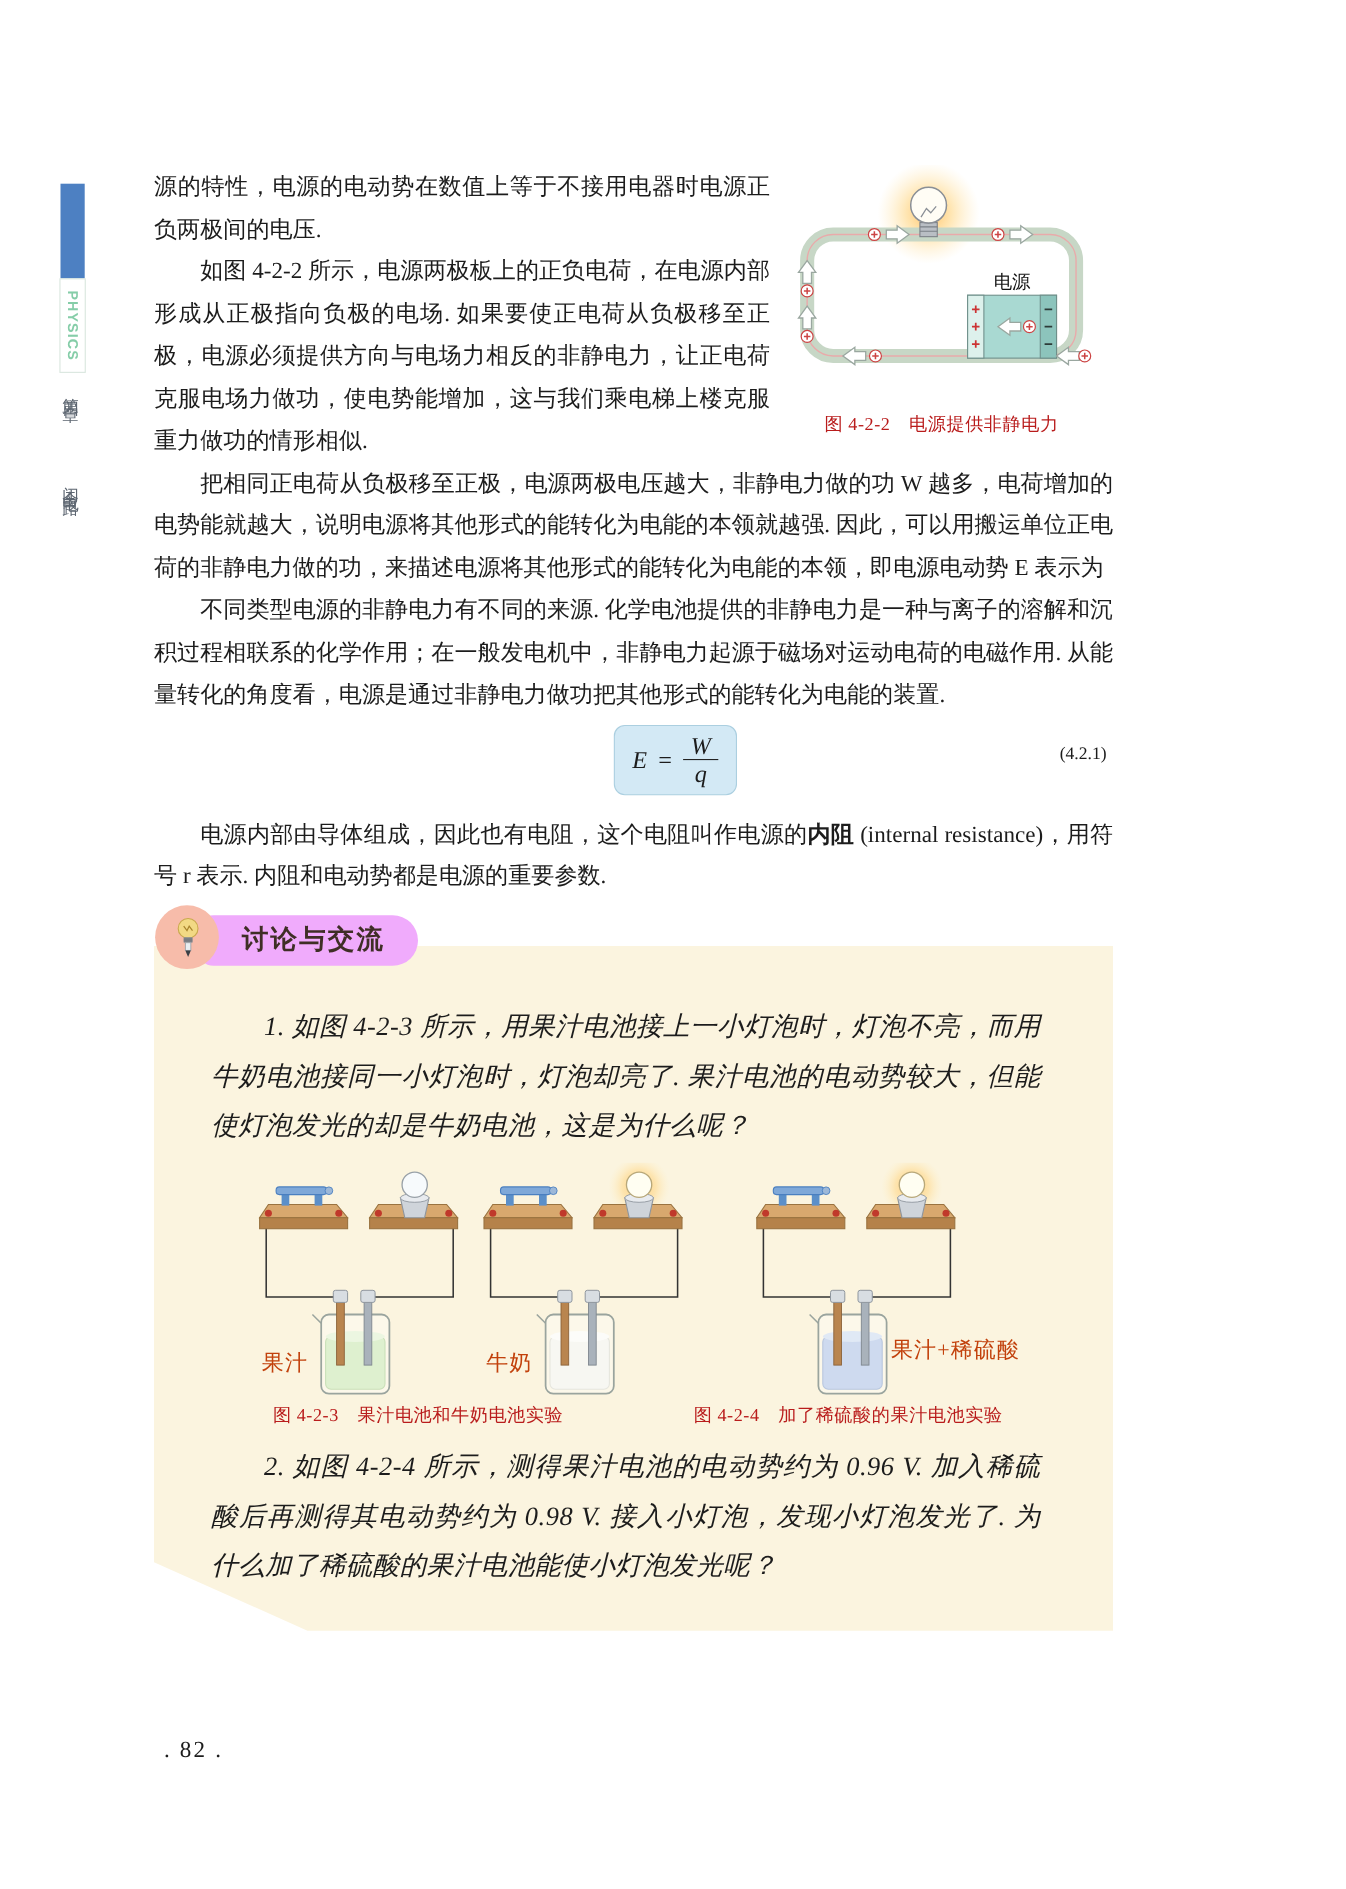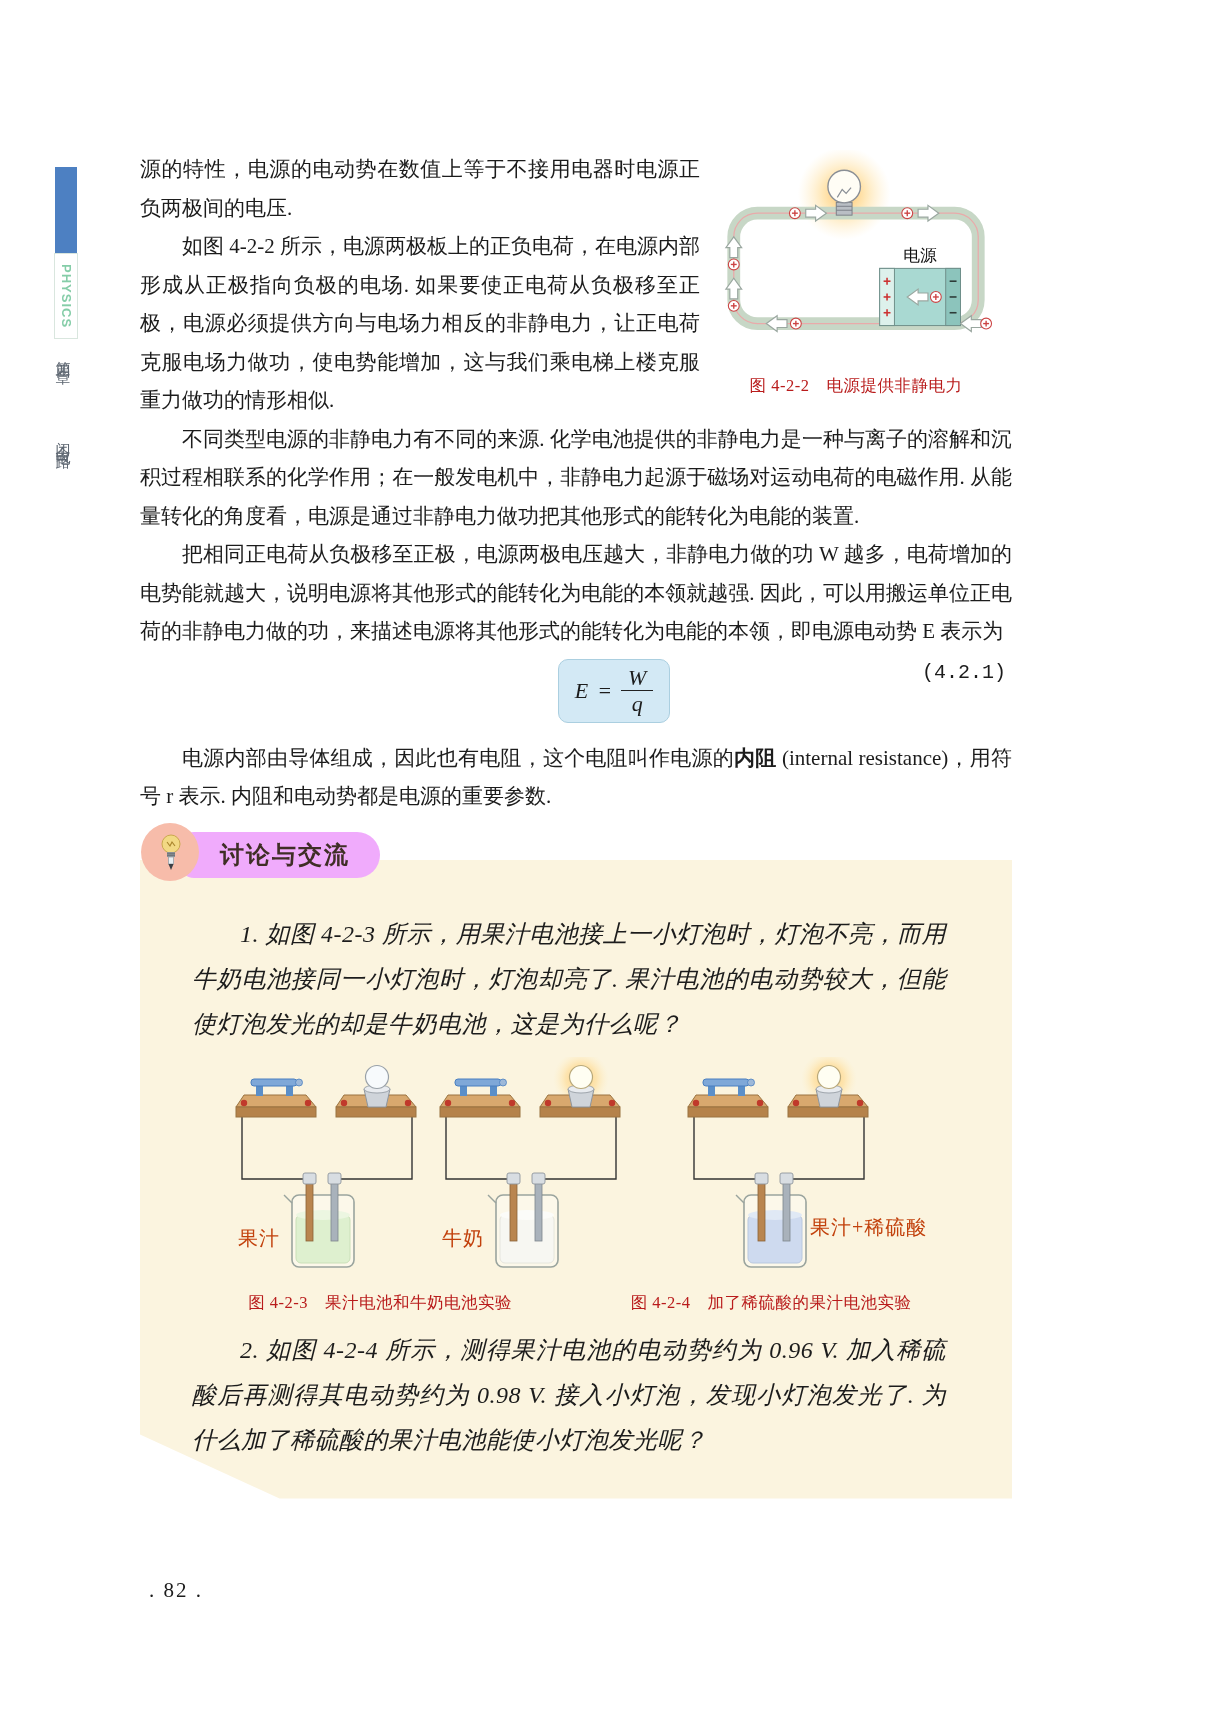--- a/index.html
+++ b/index.html
@@ -40,21 +40,21 @@
   .formula-row { position:relative; height:70px; margin:8px 0 10px 0; }
   .formula-box {
     position:absolute; left:418px; top:0; width:112px; height:64px;
     background:#d3e9f5; border:1px solid #abcfe0; border-radius:10px;
     display:flex; align-items:center; justify-content:center; gap:9px;
     font-style:italic; font-size:22px;
   }
   .frac { display:inline-flex; flex-direction:column; align-items:center; line-height:1.05; }
   .frac .num { border-bottom:1.6px solid #222; padding:0 7px 1px 7px; }
   .frac .den { padding-top:1px; }
-  .eq-number { position:absolute; right:6px; top:2px; font-size:20px;font-family:Liberation Mono, monospace; }
+  .eq-number { position:absolute; right:6px; top:18px; font-size:16px; }
   
   .disc-header { position:relative; height:50px; margin-top:16px; z-index:3; }
   .disc-icon {
     position:absolute; left:1px; top:-9px; width:58px; height:58px; border-radius:50%;
     background:#f7bcaa; display:flex; align-items:center; justify-content:center; z-index:3;
   }
   .disc-badge {
     position:absolute; left:40px; top:0; height:46px; background:#f0abfc;
     border-radius:14px 23px 23px 14px; padding:0 30px 0 40px;
     font-family:"Liberation Sans",sans-serif; font-weight:bold; font-size:24px;
@@ -67,21 +67,21 @@
   }
   .disc-text { font-size:24px; line-height:45px; text-align:justify; letter-spacing:0.5px;font-style:italic; }
   .setup-row { display:flex; margin-top:10px; }
   .setup-group1 { display:flex; gap:14px; margin-left:40px; }
   .setup-group2 { display:flex; margin-left:58px; }
   .setup { position:relative; width:190px; height:215px; }
   .setup-wide { width:320px; }
   .beaker-label { position:absolute; font-size:20px; letter-spacing:1px; color:#c2410c; }
   .label-left { left:6px; top:168px; }
   .label-right { left:126px; top:157px; white-space:nowrap; }
-  .caption-row { display:flex; margin-top:20px; }
+  .caption-row { display:flex; margin-top:4px; }
   .caption-row .fig-caption { margin-top:0; }
   .cap1 { width:430px; }
   .cap2 { width:400px; margin-left:28px; }
   .disc-item2 { margin-top:14px; }
   
   .page-number { position:absolute; left:102px; top:1578px; font-size:21px; letter-spacing:2px;margin-left:47px; }
 </style>
 </head>
 <body>
 
@@ -167,22 +167,22 @@
             <use href="#arrR" transform="translate(203,149) rotate(180)"></use>
               <use href="#pc" x="221" y="149"></use>
             <use href="#arrR" transform="translate(257,176) rotate(180)"></use>
               <use href="#pc" x="272" y="176"></use>
           </g>
         </svg>
         <figcaption class="fig-caption">图 4-2-2　电源提供非静电力</figcaption>
       </figure>
     </div>
 
+    <p class="para indent">把相同正电荷从负极移至正极，电源两极电压越大，非静电力做的功 W 越多，电荷增加的电势能就越大，说明电源将其他形式的能转化为电能的本领就越强. 因此，可以用搬运单位正电荷的非静电力做的功，来描述电源将其他形式的能转化为电能的本领，即电源电动势 E 表示为</p>
     <p class="para indent">不同类型电源的非静电力有不同的来源. 化学电池提供的非静电力是一种与离子的溶解和沉积过程相联系的化学作用；在一般发电机中，非静电力起源于磁场对运动电荷的电磁作用. 从能量转化的角度看，电源是通过非静电力做功把其他形式的能转化为电能的装置.</p>
-    <p class="para indent">把相同正电荷从负极移至正极，电源两极电压越大，非静电力做的功 W 越多，电荷增加的电势能就越大，说明电源将其他形式的能转化为电能的本领就越强. 因此，可以用搬运单位正电荷的非静电力做的功，来描述电源将其他形式的能转化为电能的本领，即电源电动势 E 表示为</p>
 
     <div class="formula-row">
       <div class="formula-box">
         <span>E</span>
         <span>=</span>
         <span class="frac">
           <span class="num">W</span>
           <span class="den">q</span>
         </span>
       </div>

